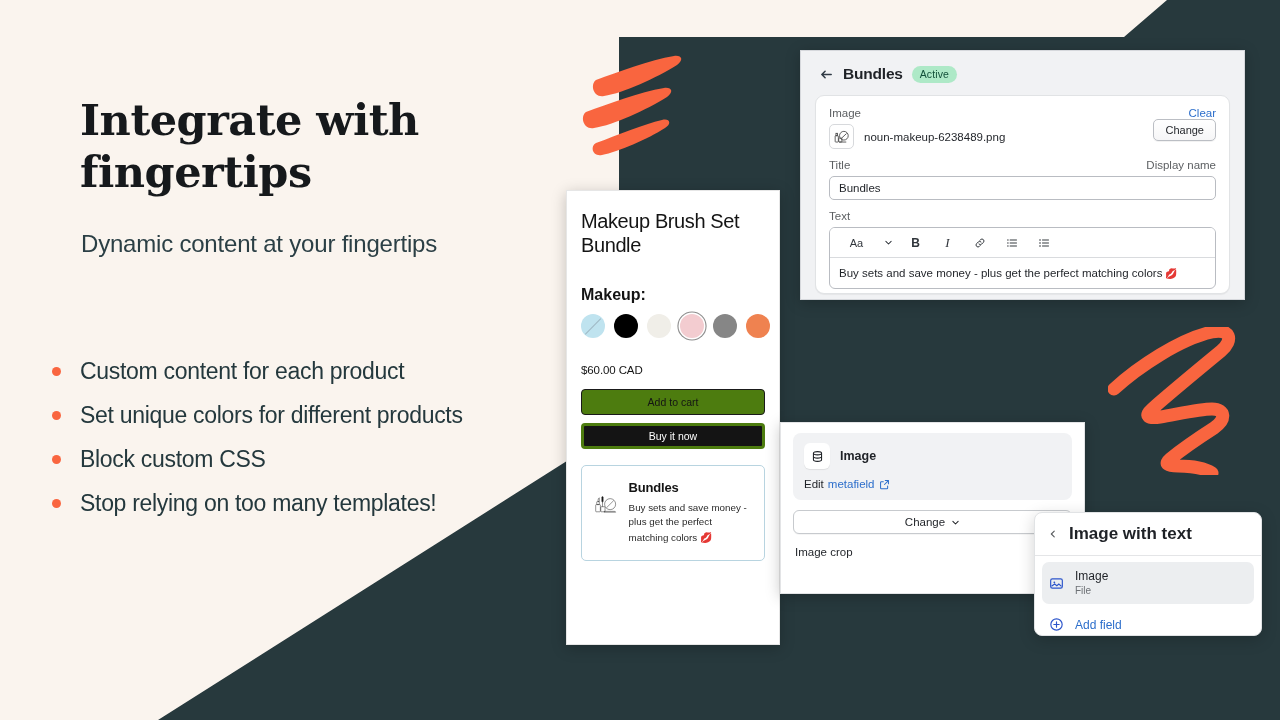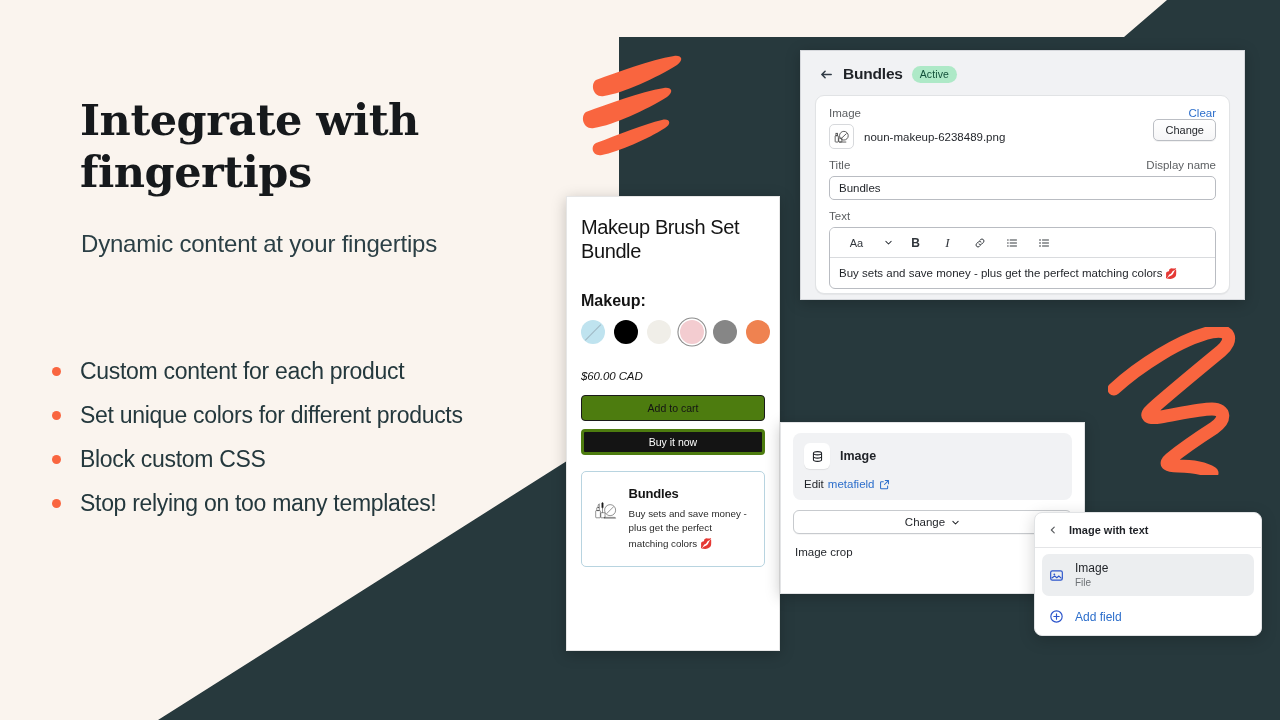--- a/index.html
+++ b/index.html
@@ -120,38 +120,38 @@
   .tb-btn {
     display: flex; align-items: center; justify-content: center;
     min-width: 19px; height: 19px; border-radius: 4px; cursor: pointer;
     font-size: 12px; color: #30353b; margin-left: 9px;
   }
   .rte-body { padding: 9px 9px; font-size: 11.5px; color: #1f2227; }
   .kiss { color: #d93a3a; font-size: 10px; }
 
   
   #storefront {
-    position: absolute; left: 566px; top: 196px; width: 214px; height: 455px;
+    position: absolute; left: 566px; top: 190px; width: 214px; height: 455px;
     background: #ffffff;
     border: 1px solid #e6e6e6;
   }
   .sf-inner { padding: 18px 14px 0 14px; }
   .sf-title {
     font-size: 20px; line-height: 1.22; color: #141414;
     letter-spacing: -0.4px; font-weight: 400;
   }
   .sf-optlabel { font-size: 16px; font-weight: 700; color: #141414; margin-top: 28px; }
   .swatches { display: flex; gap: 9px; margin-top: 10px; }
   .sw { width: 24px; height: 24px; border-radius: 50%; position: relative; flex: 0 0 auto; }
   .sw.strike::after {
     content: ""; position: absolute; left: 1px; top: 50%; width: 22px; height: 1px;
     background: #9fb8c4; transform: rotate(-45deg); transform-origin: center;
   }
   .sw.selected { box-shadow: 0 0 0 1.5px #fff, 0 0 0 2.6px #8c8c8c; }
-  .sf-price { font-size: 11.5px; color: #141414; margin-top: 26px; letter-spacing: -0.1px; font-style: italic; }
+  .sf-price { font-size: 11.5px; color: #141414; margin-top: 26px; letter-spacing: -0.1px; }
   .btn-cart {
     margin-top: 13px; width: 100%; height: 26px; border-radius: 4px;
     border: 1px solid #1a1a1a; background: #4d7c0f; color: #141414;
     font-size: 10.5px; cursor: pointer;
     display: flex; align-items: center; justify-content: center;
   }
   .btn-buy {
     margin-top: 8px; width: 100%; height: 26px; border-radius: 4px;
     border: 3px solid #4d7c0f; background: #141414; color: #fff;
     font-size: 10.5px; cursor: pointer;
@@ -197,21 +197,21 @@
   #popover {
     position: absolute; left: 1034px; top: 512px; width: 228px; height: 124px;
     background: #ffffff; border: 1px solid #e1e3e5; border-radius: 8px;
     box-shadow: 0 4px 16px rgba(0,0,0,0.18);
     overflow: hidden;
   }
   .pop-head {
     display: flex; align-items: center; gap: 11px;
     padding: 11px 13px; border-bottom: 1px solid #e4e5e7;
   }
-  .pop-title { font-size: 11px; font-weight: 700; color: #1f2227; }
+  .pop-title { font-size: 17px; font-weight: 700; color: #1f2227; }
   .pop-item {
     display: flex; align-items: center; gap: 11px;
     margin: 6px 7px 0 7px; padding: 7px 7px; border-radius: 7px;
   }
   .pop-item.active { background: #eceef0; }
   .pop-item .pi-t { font-size: 12px; color: #1f2227; line-height: 1.25; }
   .pop-item .pi-s { font-size: 10px; color: #6d7175; line-height: 1.3; }
   .pop-add { font-size: 12px; color: #2c6ecb; }
 </style>
 </head>

